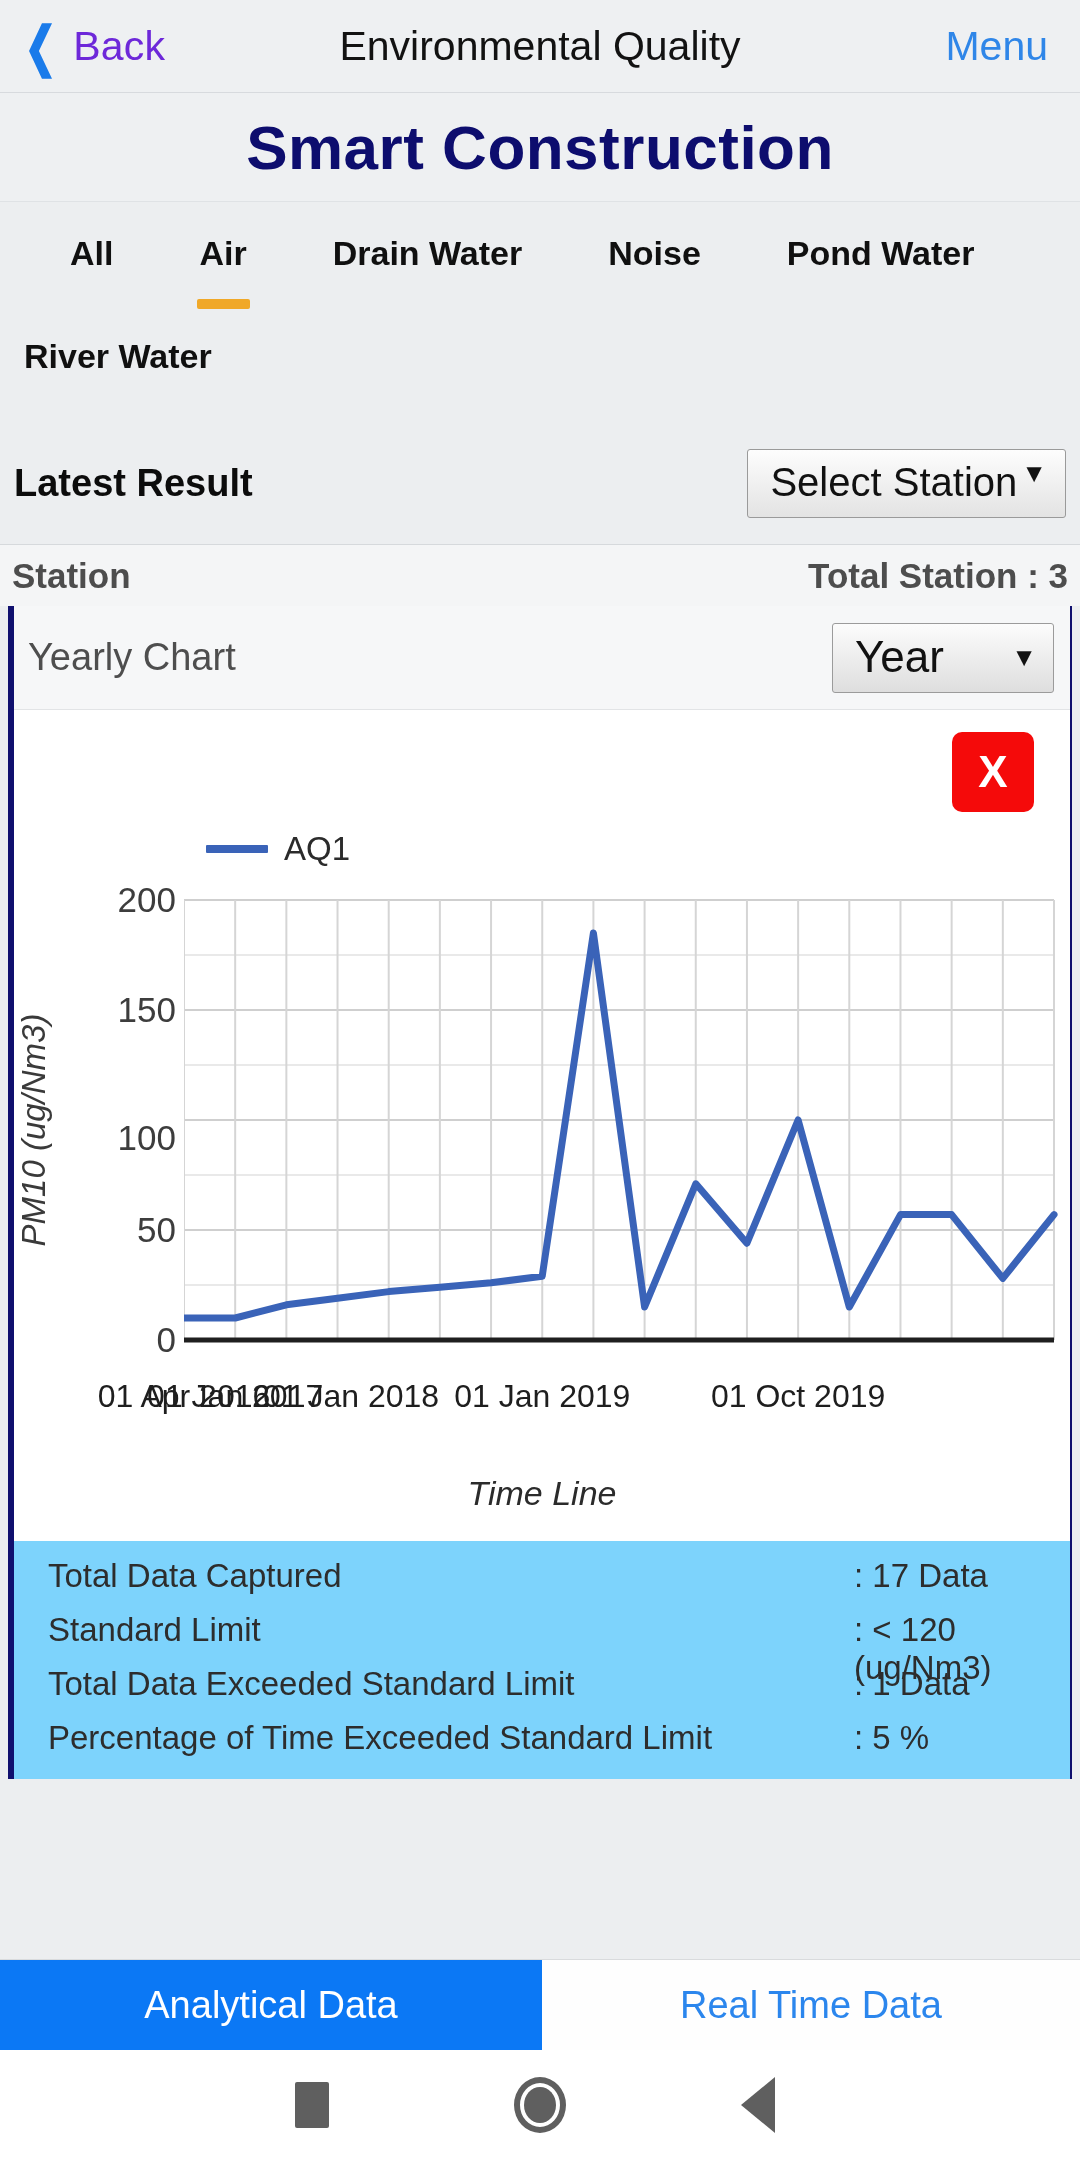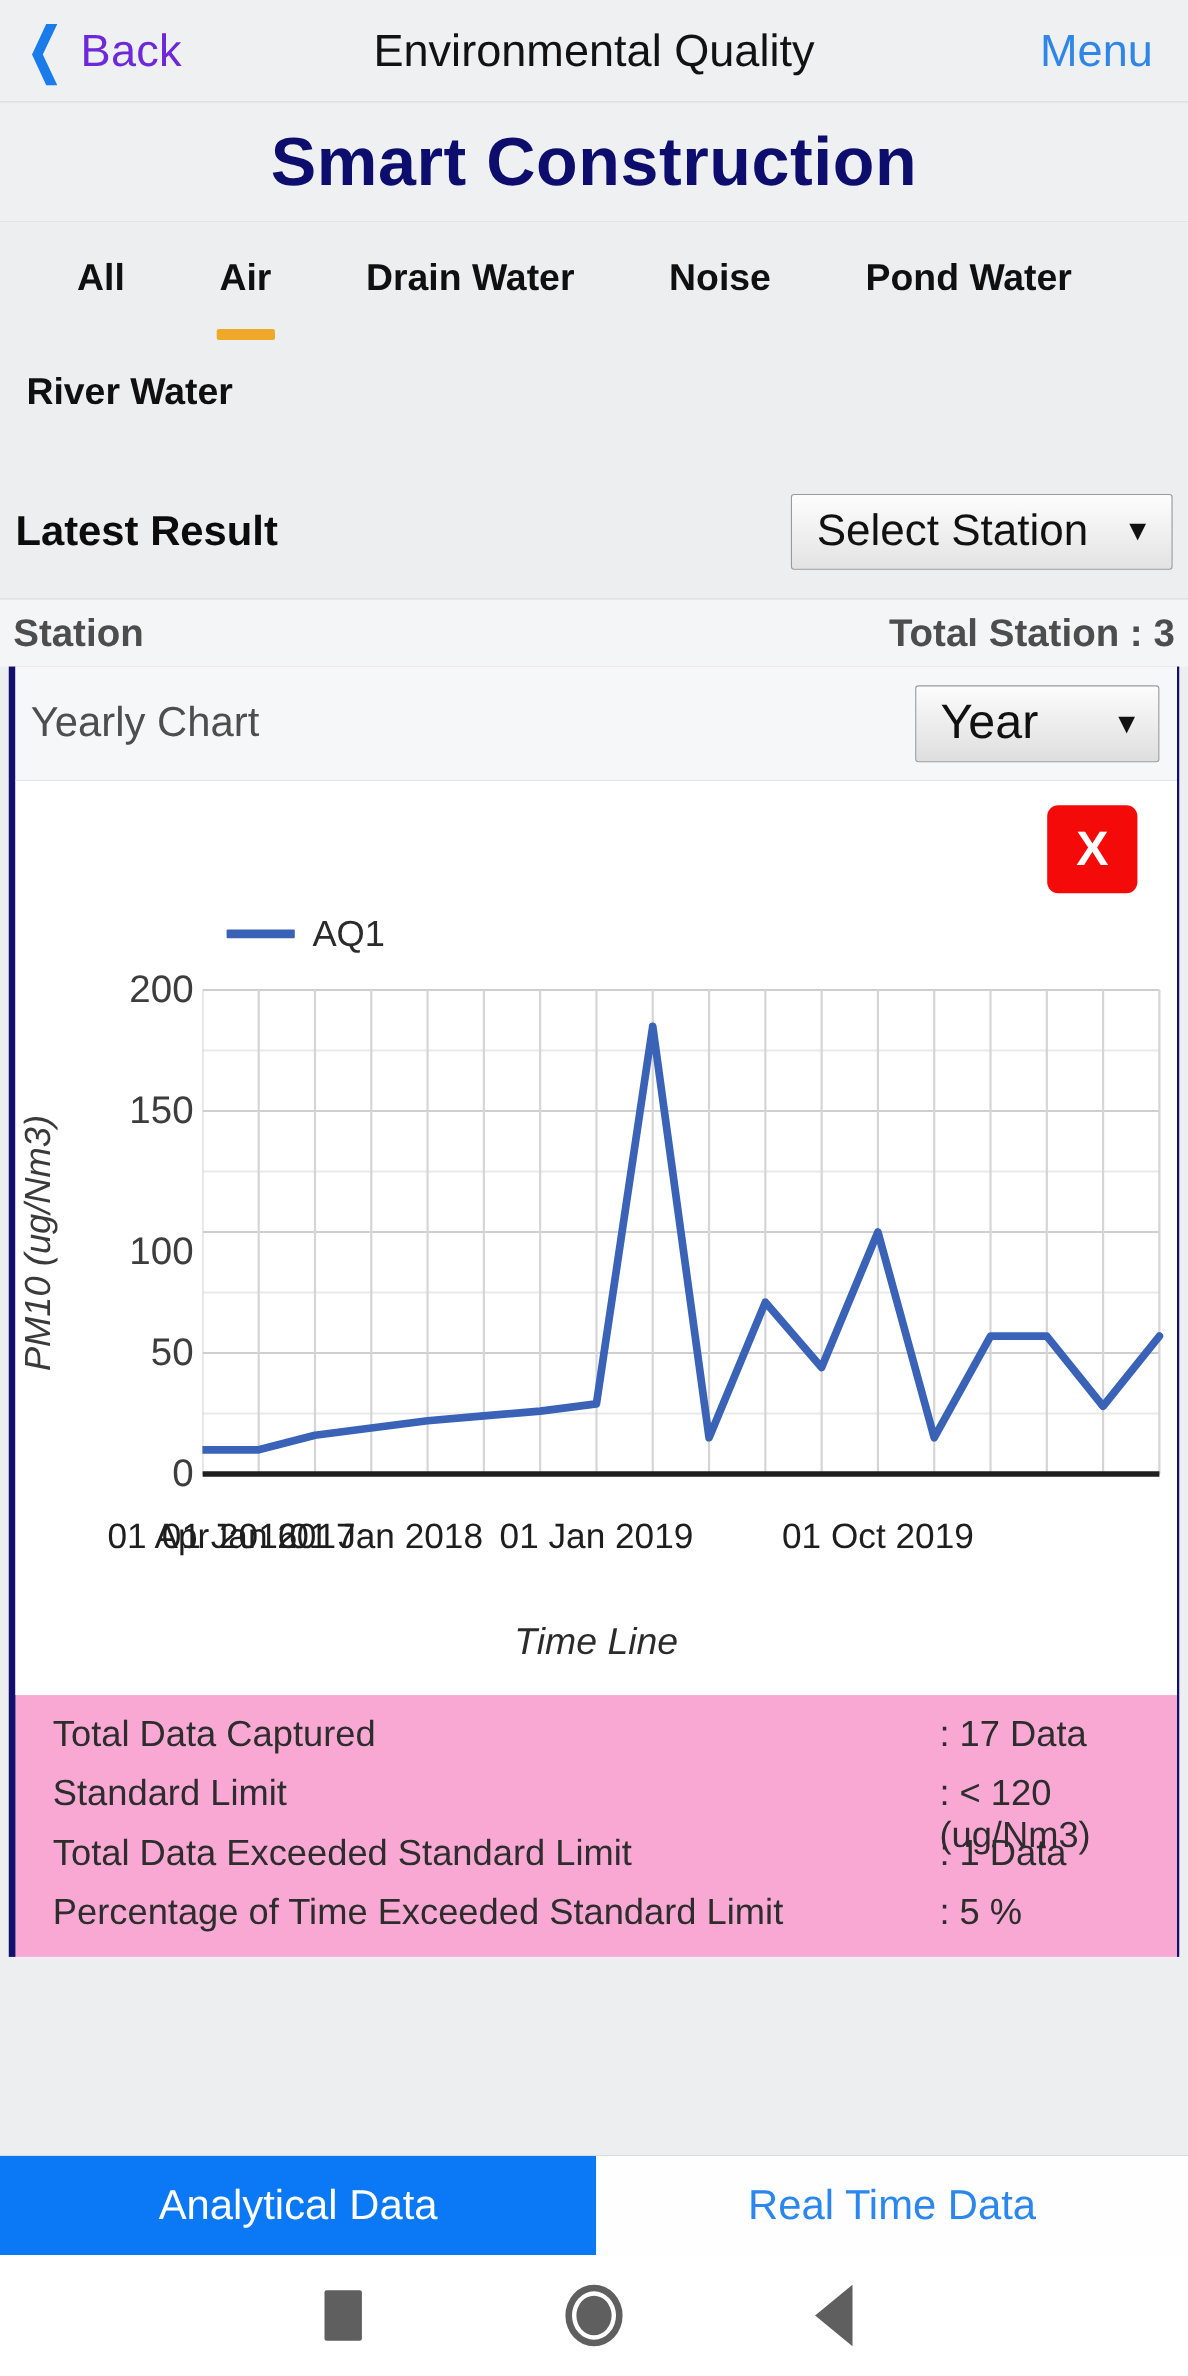--- a/index.html
+++ b/index.html
@@ -62,36 +62,36 @@
     height:122px;background:#eceef0;display:flex;align-items:center;
     padding:0 14px 0 14px;box-sizing:border-box;
   }
   .latest-label{font-size:38px;font-weight:700;color:#0c0c0c;}
   .sel-station{
     margin-left:auto;
     background:linear-gradient(#fdfdfd,#e3e3e3);
     border:1px solid #9a9a9a;border-radius:3px;
     padding:10px 18px 12px 22px;
     font-size:40px;color:#111;cursor:pointer;
-    display:flex;align-items:center;gap:32px;
+    display:flex;gap:4px;
   }
   .caret{font-size:26px;line-height:1;}
 
   
   .station-bar{
     background:#f4f5f6;border-top:1px solid #d6d9dc;
     height:62px;display:flex;align-items:center;
     padding:0 12px;box-sizing:border-box;
   }
   .station-bar .l{font-size:35px;font-weight:700;color:#4d4d4d;}
   .station-bar .r{margin-left:auto;font-size:35px;font-weight:700;color:#4d4d4d;}
 
   
   .card{
-    margin:0 8px 0 8px;background:#f9a8d4;
+    margin:0 8px 0 8px;background:#7dd3fc;
     border-left:6px solid #10106e;
     border-right:2px solid #10106e;
     box-sizing:border-box;
   }
   .card-head{
     background:#f6f7f8;border-bottom:1px solid #e2e4e6;
     height:104px;display:flex;align-items:center;padding:0 16px 0 14px;
     box-sizing:border-box;
   }
   .card-head-title{font-size:38px;color:#4e4e4e;}

